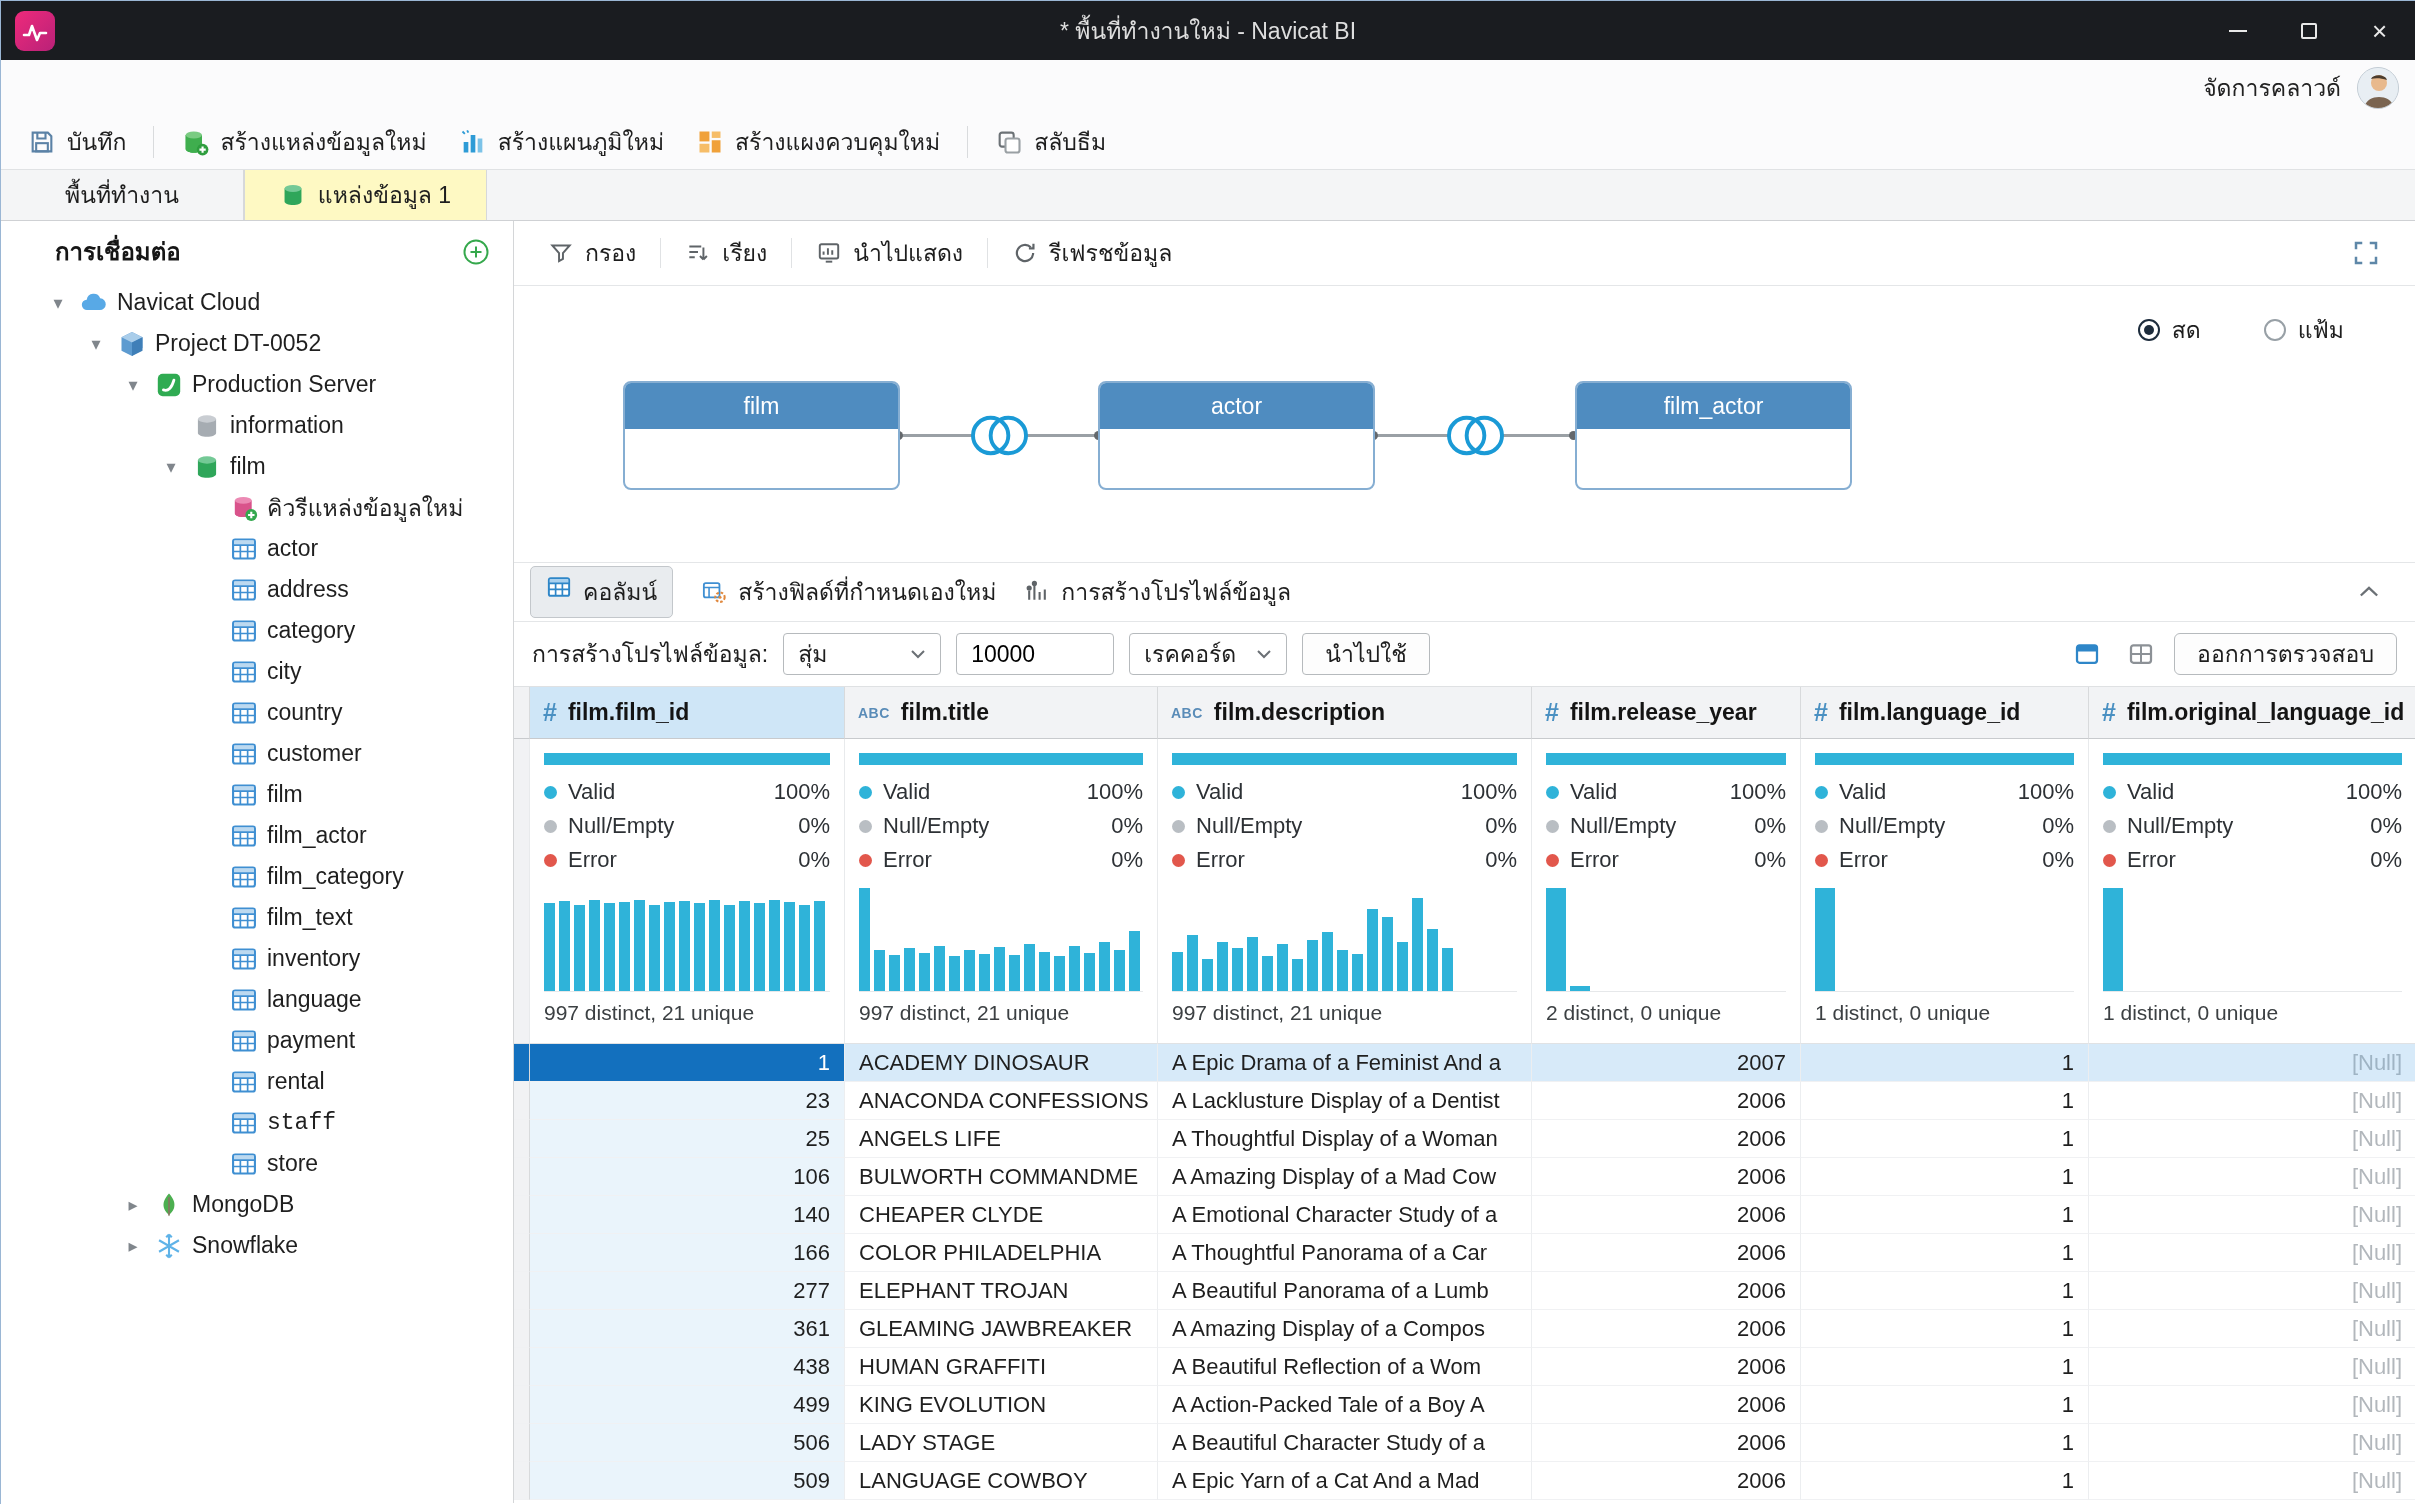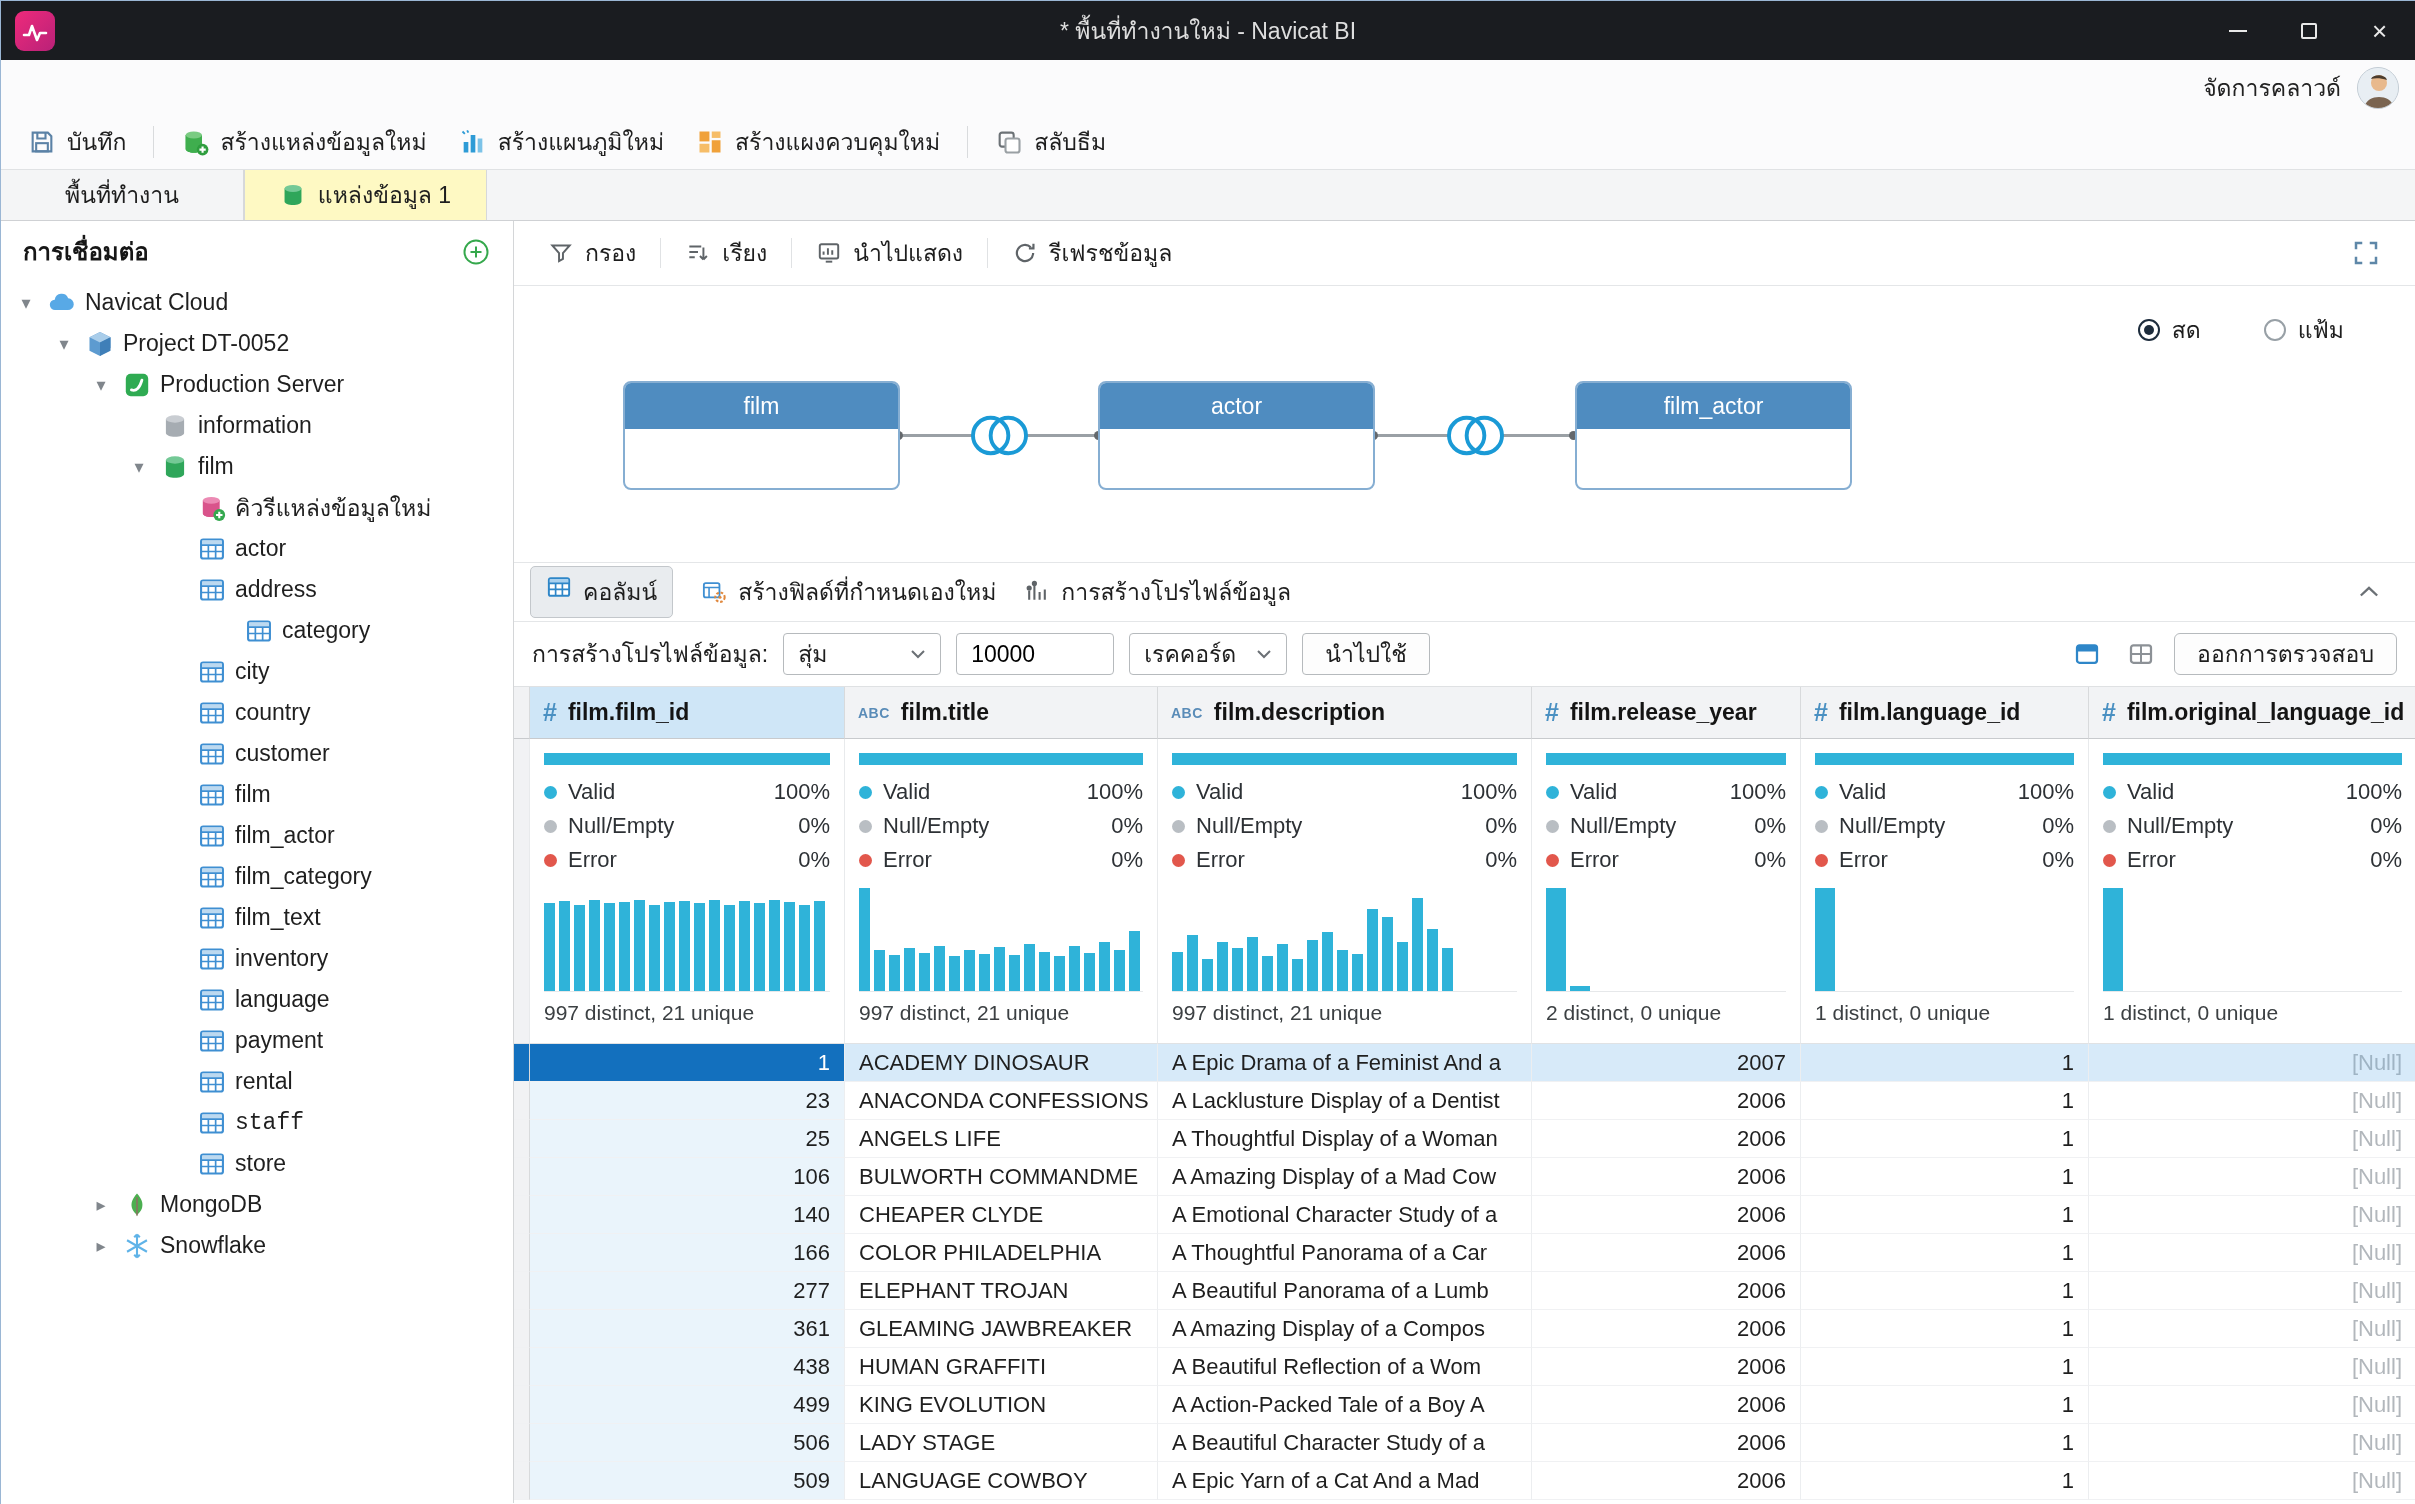--- a/index.html
+++ b/index.html
@@ -35,21 +35,21 @@
   .tb-ic { display: flex; align-items: center; }
 
   
   .tabstrip { height: 51px; background: #f4f5f6; border-bottom: 1px solid #cfd1d4; display: flex; align-items: stretch; }
   .tab { display: flex; align-items: center; justify-content: center; gap: 12px; padding: 0 34px; font-size: 23px;
          border-right: 1px solid #d6d8da; min-width: 243px; white-space: nowrap; }
   .tab.active { background: #fef9c3; border-left: 1px solid #d6d8da; }
 
   
   .content { display: flex; height: 1282px; }
-  .sidebar { width: 513px; border-right: 1px solid #d4d6d8; background: #fff; flex: 0 0 513px; overflow: hidden; }
+  .sidebar { width: 513px; border-right: 1px solid #d4d6d8; background: #fff; flex: 0 0 513px; overflow: hidden; padding-left: 32px; }
   .sidebar-header { height: 61px; display: flex; align-items: center; padding: 0 22px; font-size: 24px; font-weight: 700; color: #161616; }
   .add-conn { margin-left: auto; display: flex; }
   .tree-row { height: 41px; display: flex; align-items: center; gap: 9px; font-size: 23px; white-space: nowrap; }
   .tree-arrow { width: 26px; color: #80868c; font-size: 18px; text-align: center; flex: 0 0 26px; }
   .tree-icon { width: 28px; height: 28px; flex: 0 0 28px; display: flex; }
   .tree-icon svg { width: 28px; height: 28px; }
   .tree-label { color: #1f1f1f; }
 
   .main { flex: 1; display: flex; flex-direction: column; min-width: 0; background: #fff; }
 
@@ -321,21 +321,21 @@
           <span class="tree-arrow"></span>
           <span class="tree-icon">
             <svg viewBox="0 0 20 20">
               <rect x="2.2" y="3.2" width="15.6" height="13.6" rx="1.5" fill="#fff" stroke="#3f8fd2" stroke-width="1.5"></rect>
               <rect x="2.9" y="3.9" width="14.2" height="3" fill="#bcd9f0"></rect>
               <path d="M2.2 7.2h15.6M7.4 7.2v9.6M12.6 7.2v9.6M2.2 11.8h15.6" stroke="#3f8fd2" stroke-width="1.2"></path>
             </svg>
           </span>
           <span class="tree-label">address</span>
         </div>
-        <div class="tree-row" style="padding-left: 162px; margin-left: 47px;">
+        <div class="tree-row" style="padding-left: 162px;">
           <span class="tree-arrow"></span>
           <span class="tree-icon">
             <svg viewBox="0 0 20 20">
               <rect x="2.2" y="3.2" width="15.6" height="13.6" rx="1.5" fill="#fff" stroke="#3f8fd2" stroke-width="1.5"></rect>
               <rect x="2.9" y="3.9" width="14.2" height="3" fill="#bcd9f0"></rect>
               <path d="M2.2 7.2h15.6M7.4 7.2v9.6M12.6 7.2v9.6M2.2 11.8h15.6" stroke="#3f8fd2" stroke-width="1.2"></path>
             </svg>
           </span>
           <span class="tree-label">category</span>
         </div>

